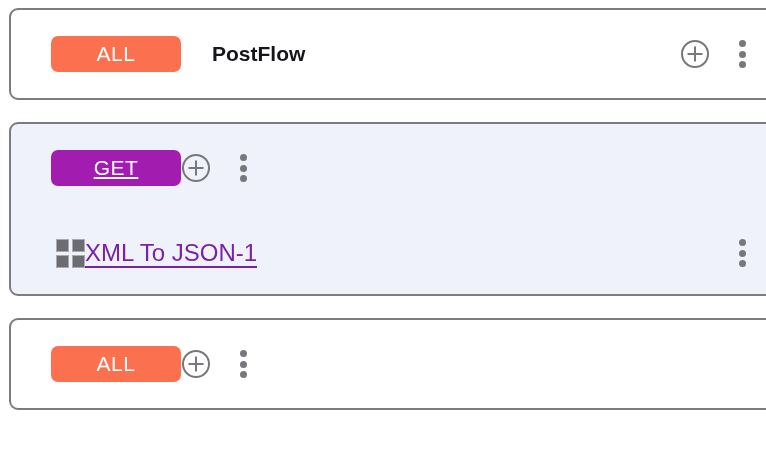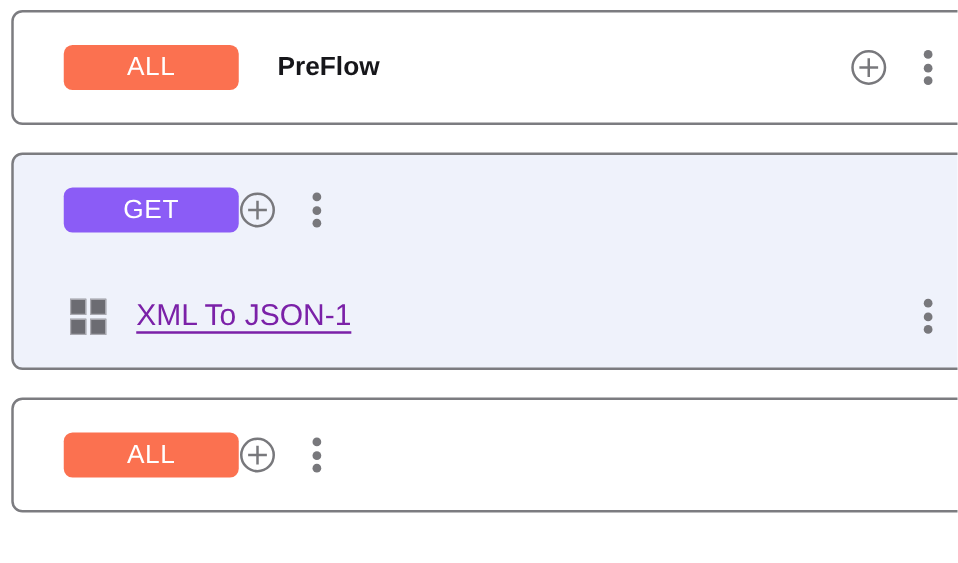--- a/index.html
+++ b/index.html
@@ -39,33 +39,33 @@
   .flow-row {
     display: flex;
     align-items: center;
     height: 88px;
     padding: 0 0 0 40px;
     box-sizing: border-box;
   }
 
   .verb-badge {
     flex: 0 0 auto;
-    width: 140px;
+    width: 130px;
     height: 36px;
     border-radius: 7px;
     display: flex;
     align-items: center;
     justify-content: center;
     color: #ffffff;
     font-size: 21px;
     font-weight: 400;
     letter-spacing: 0.5px;
   }
   .verb-all { background: #fb7150; }
-  .verb-get { background: #8b5cf6; }
+  .verb-get { background: #a21caf; text-decoration: underline; }
 
   .flow-title {
     flex: 1 1 auto;
     margin-left: 31px;
     font-size: 21px;
     font-weight: bold;
     color: #16161a;
     white-space: nowrap;
   }
 
@@ -120,21 +120,20 @@
     gap: 3px;
   }
   .grid-icon i {
     display: block;
     background: #6c6c72;
     border: 1px solid #a9a9b0;
     box-sizing: border-box;
   }
 
   .step-link {
-    margin-left: 24px;
     font-size: 24px;
     color: #7b21a8;
     text-decoration: underline;
     text-underline-offset: 5px;
     text-decoration-thickness: 2px;
     white-space: nowrap;
     cursor: pointer;
   }
 
   .step-actions {
@@ -145,21 +144,21 @@
   }
 </style>
 </head>
 <body>
 
 <div class="flow-list">
 
   <div class="flow-card">
     <div class="flow-row">
       <div class="verb-badge verb-all">ALL</div>
-      <div class="flow-title">PreFlow</div>
+      <div class="flow-title">PostFlow</div>
       <div class="row-actions">
         <svg class="add-icon" viewBox="0 0 30 30">
           <circle cx="15" cy="15" r="13" fill="none" stroke="#78787c" stroke-width="2"></circle>
           <line x1="15" y1="7.5" x2="15" y2="22.5" stroke="#78787c" stroke-width="2"></line>
           <line x1="7.5" y1="15" x2="22.5" y2="15" stroke="#78787c" stroke-width="2"></line>
         </svg>
         <div class="kebab">
           <span></span>
           <span></span>
           <span></span>

